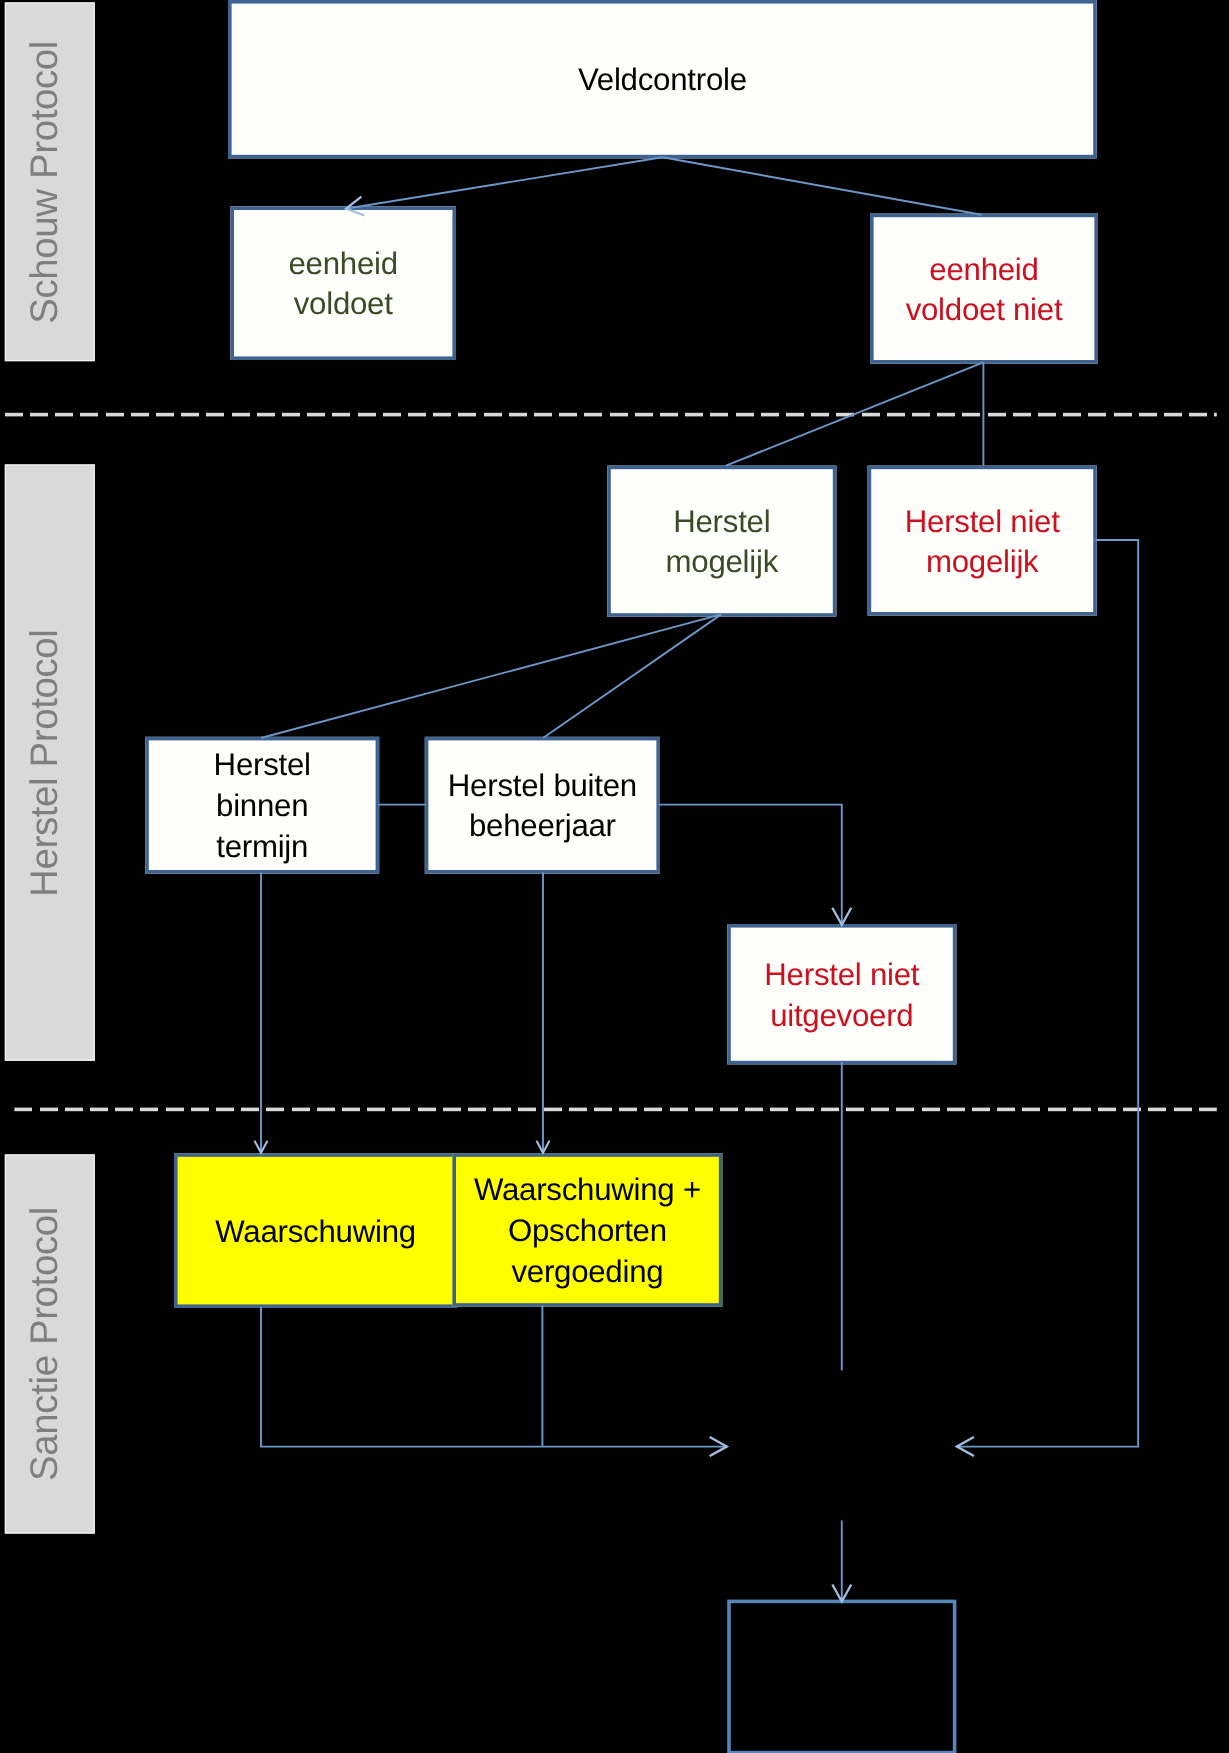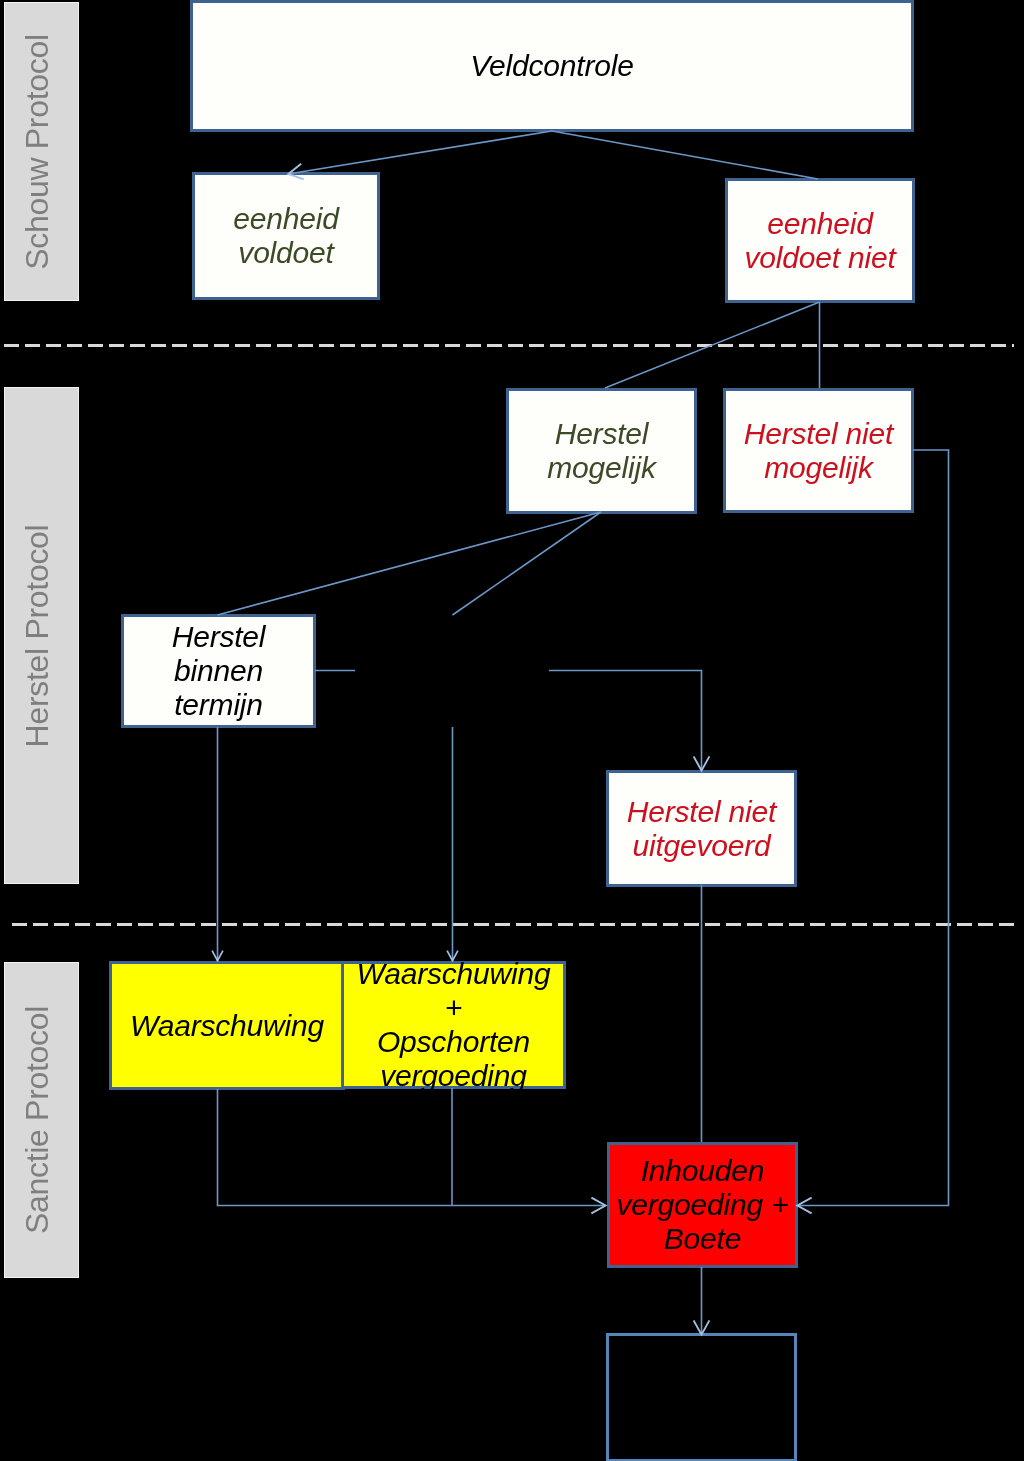--- a/index.html
+++ b/index.html
@@ -14,24 +14,24 @@
       transform:translate(-50%,-50%) rotate(-90deg) translateY(-5px);
       white-space:nowrap;color:#7f7f7f;font-size:32px;letter-spacing:-0.3px;}
 
   
   .divider{position:absolute;height:3px;
       background:repeating-linear-gradient(to right,#d9d9d9 0 15px,transparent 15px 21px);}
 
   
   .node{position:absolute;box-sizing:border-box;border:3px solid #3e6391;
         display:flex;align-items:center;justify-content:center;text-align:center;
-        line-height:34px;font-size:30px;letter-spacing:-0.2px;font-style:italic;}
+        line-height:34px;font-size:26px;letter-spacing:-0.2px;}
   .node-label{white-space:pre-line;display:block;}
   .fill-white{background:#fefefb;color:#000000;}
-  .fill-yellow{background:#ffff00;color:#000000;}
+  .fill-yellow{background:#ffff00;color:#000000;margin-left:36px;}
   .fill-red{background:#ff0000;color:#000000;}
   .fill-none{background:transparent;border:3px solid #5685ba;}
   .txt-green{color:#3c4a27;}
   .txt-red{color:#cc1020;}
   .txt-black{color:#000000;}
 
   
   svg.layer{position:absolute;left:0;top:0;width:1024px;height:1461px;
             overflow:visible;z-index:5;pointer-events:none;}
 </style>
@@ -104,39 +104,38 @@
     <span class="node-label">Herstel niet
 mogelijk</span>
   </div>
 
   <div class="node fill-white txt-black" style="left:121px;top:614px;width:195px;height:114px;">
     <span class="node-label">Herstel
 binnen
 termijn</span>
   </div>
 
+  <div class="node fill-white txt-black" style="left:354px;top:614px;width:196px;height:114px;">
+    <span class="node-label">Herstel buiten
+beheerjaar</span>
+  </div>
 
   <div class="node fill-white txt-red" style="left:606px;top:770px;width:191px;height:117px;">
     <span class="node-label">Herstel niet
 uitgevoerd</span>
   </div>
 
   <div class="node fill-yellow txt-black" style="left:109px;top:961px;width:236px;height:129px;">
     <span class="node-label">Waarschuwing</span>
   </div>
 
   <div class="node fill-yellow txt-black" style="left:341px;top:961px;width:225px;height:128px;">
     <span class="node-label">Waarschuwing +
 Opschorten
 vergoeding</span>
   </div>
 
-  <div class="node fill-red txt-black" style="left:607px;top:1142px;width:191px;height:126px;">
-    <span class="node-label">Inhouden
-vergoeding +
-Boete</span>
-  </div>
 
   <div class="node fill-none txt-black" style="left:606px;top:1333px;width:191px;height:129px;">
     <span class="node-label"></span>
   </div>
 
 </div>
 
 </body></html>

